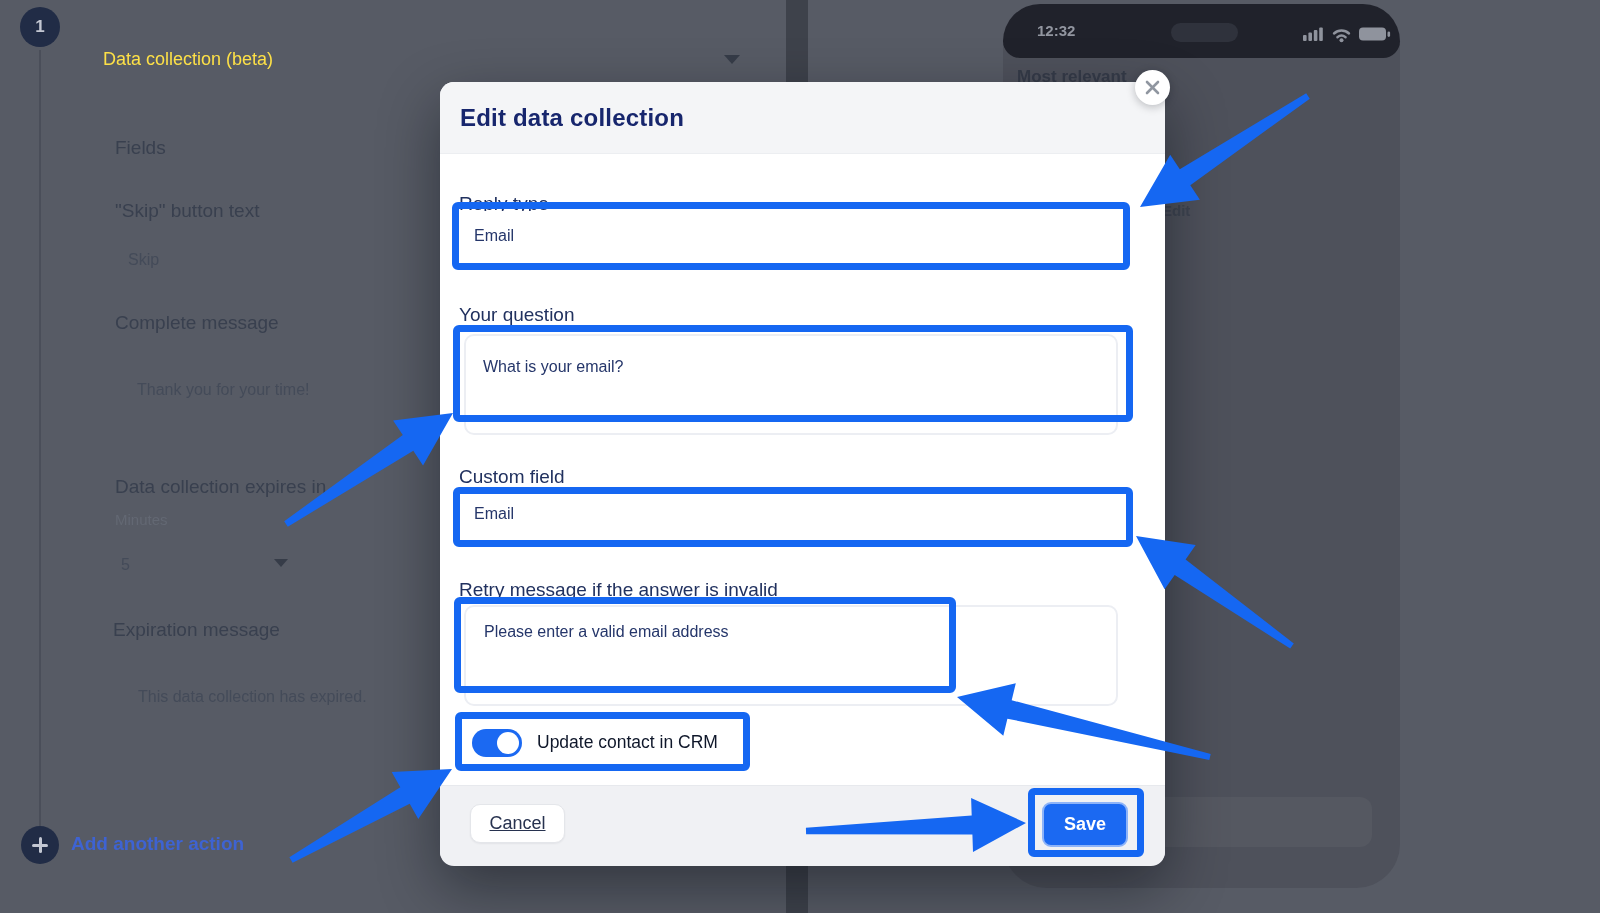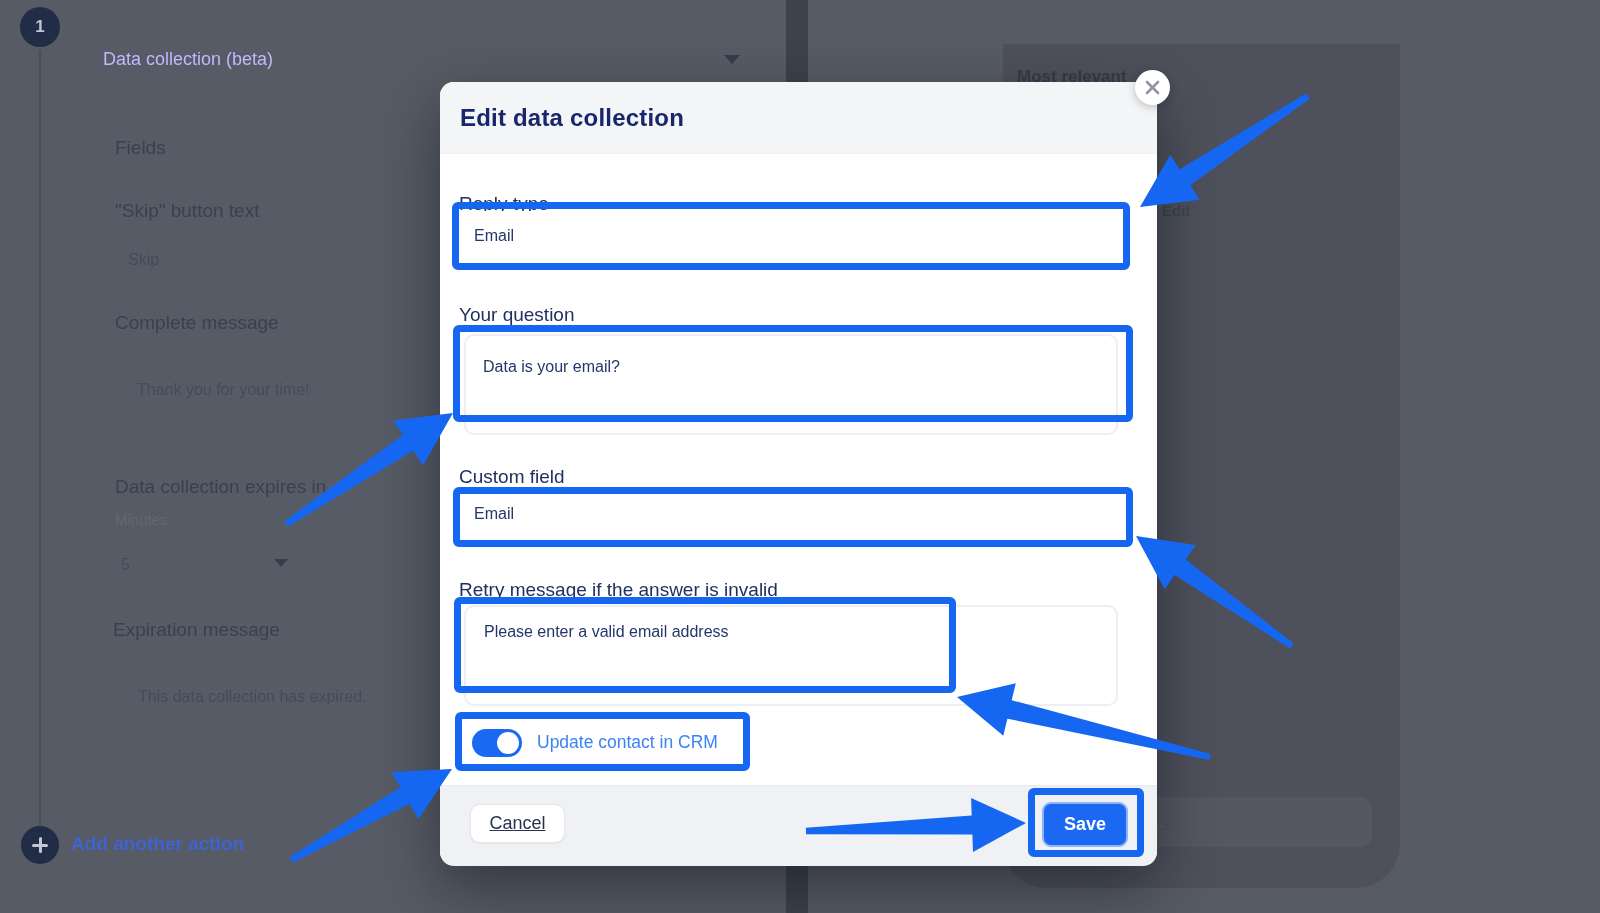--- a/index.html
+++ b/index.html
@@ -26,57 +26,57 @@
                background:#20222b;border-radius:44px 44px 20px 20px;z-index:5;}
   .ph-time{position:absolute;left:34px;top:18px;color:#9296a0;font-size:15px;font-weight:bold;}
   .ph-island{position:absolute;left:168px;top:19px;width:67px;height:19px;border-radius:10px;background:#2f323c;}
   .ph-h1{position:absolute;left:1017px;top:67px;color:#353b48;font-size:17px;font-weight:bold;z-index:6;white-space:nowrap;}
   .ph-h2{position:absolute;left:1162px;top:202px;color:#3e4451;font-size:15px;font-weight:bold;z-index:6;white-space:nowrap;}
   .ph-input{position:absolute;left:1020px;top:797px;width:352px;height:50px;background:#555861;
             border-radius:12px;z-index:6;}
   .ph-frag{position:absolute;left:1147px;top:813px;color:#70747e;font-size:15px;z-index:6;}
   
   .modal{position:absolute;left:440px;top:82px;width:717px;height:783px;background:#ffffff;
-         border-radius:14px;z-index:20;box-shadow:0 22px 60px rgba(5,8,16,.45);}
+         border-radius:14px;z-index:20;box-shadow:0 22px 60px rgba(5,8,16,.45);padding-left:8px;}
   .m-header{position:absolute;left:0;top:0;width:100%;height:71px;background:#f4f5f7;
             border-radius:14px 14px 0 0;border-bottom:1px solid #eceef1;display:flex;align-items:center;}
   .m-title{margin-left:20px;color:#17266d;font-size:24px;font-weight:600;letter-spacing:.2px;}
   .m-label{position:absolute;color:#21315f;font-size:19px;font-weight:500;white-space:nowrap;margin-top:16px;}
   .m-field{position:absolute;background:#fff;border:2px solid #eceef3;border-radius:10px;box-sizing:border-box;}
   .m-val{position:absolute;color:#25366a;font-size:16px;white-space:nowrap;}
   .sel-caret{position:absolute;width:0;height:0;border-left:8px solid transparent;
              border-right:8px solid transparent;border-top:9px solid #99lost;border-top-color:#969ba5;}
   .m-footer{position:absolute;left:0;top:703px;width:100%;height:80px;background:#f0f1f4;
             border-radius:0 0 14px 14px;border-top:1px solid #e7e9ed;}
   .btn-cancel{position:absolute;left:30px;top:722px;width:95px;height:39px;background:#fff;
               border:1px solid #e4e6ea;border-radius:10px;display:flex;align-items:center;justify-content:center;
               color:#27324f;font-size:18px;box-sizing:border-box;box-shadow:0 1px 2px rgba(20,25,40,.06);text-decoration:underline;}
   .btn-save{position:absolute;left:602px;top:720px;width:86px;height:45px;background:#1b69f2;
             border:2px solid #8db3f8;border-radius:9px;display:flex;align-items:center;justify-content:center;
             color:#ffffff;font-size:18px;font-weight:600;box-sizing:border-box;text-align:right;}
   .toggle{position:absolute;left:32px;top:647px;width:50px;height:28px;background:#1b69f2;border-radius:15px;}
   .toggle .knob{position:absolute;right:3px;top:3px;width:22px;height:22px;border-radius:50%;background:#fff;}
-  .tg-label{position:absolute;left:97px;top:650px;color:#3b82f6;font-size:17.5px;white-space:nowrap;}
+  .tg-label{position:absolute;left:97px;top:650px;color:#0f172a;font-size:17.5px;white-space:nowrap;}
   .close-btn{position:absolute;left:1135px;top:70px;width:35px;height:35px;border-radius:50%;background:#ffffff;
              z-index:24;display:flex;align-items:center;justify-content:center;box-shadow:0 2px 8px rgba(10,14,25,.25);}
   
   .ann-box{position:absolute;border:7px solid #1567f2;border-radius:6px;box-sizing:border-box;z-index:40;}
   #arrows{position:absolute;left:0;top:0;z-index:50;pointer-events:none;}
 </style>
 </head>
 <body>
 
 <div class="stage">
 
   <div class="badge" style="left:20px;top:7px;">
     <span>1</span>
   </div>
   <div class="vline" style="left:39px;top:50px;height:776px;"></div>
 
-  <span class="bk-h" style="left:103px;top:49px;font-size:18px;color:#c4b5fd;">Data collection (beta)</span>
+  <span class="bk-h" style="left:103px;top:49px;font-size:18px;color:#fde047;">Data collection (beta)</span>
   <span class="caret" style="left:724px;top:55px;"></span>
 
   <span class="bk-h" style="left:115px;top:137px;">Fields</span>
 
   <span class="bk-h" style="left:115px;top:200px;">"Skip" button text</span>
   <span class="bk-v" style="left:128px;top:251px;">Skip</span>
 
   <span class="bk-h" style="left:115px;top:312px;">Complete message</span>
   <span class="bk-v" style="left:137px;top:381px;">Thank you for your time!</span>
 
@@ -90,38 +90,59 @@
 
   <div class="badge" style="left:21px;top:826px;width:38px;height:38px;">
     <span class="plusbar" style="left:11px;top:17.5px;width:16px;height:3px;"></span>
     <span class="plusbar" style="left:17.5px;top:11px;width:3px;height:16px;"></span>
   </div>
   <span class="bk-link" style="left:71px;top:833px;">Add another action</span>
 
   <div class="divider"></div>
 
   <div class="phone-screen"></div>
+  <div class="phone-bezel">
+    <span class="ph-time">12:32</span>
+    <span class="ph-island"></span>
+    <svg class="abs" style="left:300px;top:20px;" width="90" height="20" viewBox="0 0 90 20">
+      <g fill="#8f939d">
+        <rect x="0" y="11" width="3.6" height="6" rx="1"></rect>
+        <rect x="5.4" y="8.5" width="3.6" height="8.5" rx="1"></rect>
+        <rect x="10.8" y="6" width="3.6" height="11" rx="1"></rect>
+        <rect x="16.2" y="3.5" width="3.6" height="13.5" rx="1"></rect>
+      </g>
+      <g stroke="#8f939d" stroke-width="2.4" fill="none" stroke-linecap="round">
+        <path d="M31 9.5 a11 11 0 0 1 15 0"></path>
+        <path d="M34.4 13.2 a6.5 6.5 0 0 1 8.2 0"></path>
+      </g>
+      <circle cx="38.5" cy="16.2" r="2" fill="#8f939d"></circle>
+      <g>
+        <rect x="56" y="3.5" width="27" height="13" rx="4" fill="#8f939d"></rect>
+        <rect x="84.5" y="7.5" width="2.6" height="5.4" rx="1.3" fill="#8f939d"></rect>
+      </g>
+    </svg>
+  </div>
   <span class="ph-h1">Most relevant</span>
   <span class="ph-h2">Edit</span>
   <div class="ph-input"></div>
   <span class="ph-frag">t...</span>
 
   <div class="modal">
     <div class="m-header">
       <span class="m-title">Edit data collection</span>
     </div>
 
     <span class="m-label" style="left:19px;top:95px;">Reply type</span>
     <div class="m-field" style="left:24px;top:129px;width:654px;height:50px;border-color:#fff;"></div>
     <span class="m-val" style="left:34px;top:145px;">Email</span>
     <span class="sel-caret" style="left:644px;top:150px;"></span>
 
     <span class="m-label" style="left:19px;top:206px;">Your question</span>
     <div class="m-field" style="left:24px;top:252px;width:654px;height:101px;"></div>
-    <span class="m-val" style="left:43px;top:276px;">Data is your email?</span>
+    <span class="m-val" style="left:43px;top:276px;">What is your email?</span>
 
     <span class="m-label" style="left:19px;top:368px;">Custom field</span>
     <div class="m-field" style="left:24px;top:412px;width:654px;height:46px;border-color:#fff;"></div>
     <span class="m-val" style="left:34px;top:423px;">Email</span>
 
     <span class="m-label" style="left:19px;top:481px;">Retry message if the answer is invalid</span>
     <div class="m-field" style="left:24px;top:523px;width:654px;height:101px;"></div>
     <span class="m-val" style="left:44px;top:541px;">Please enter a valid email address</span>
 
     <div class="toggle">

